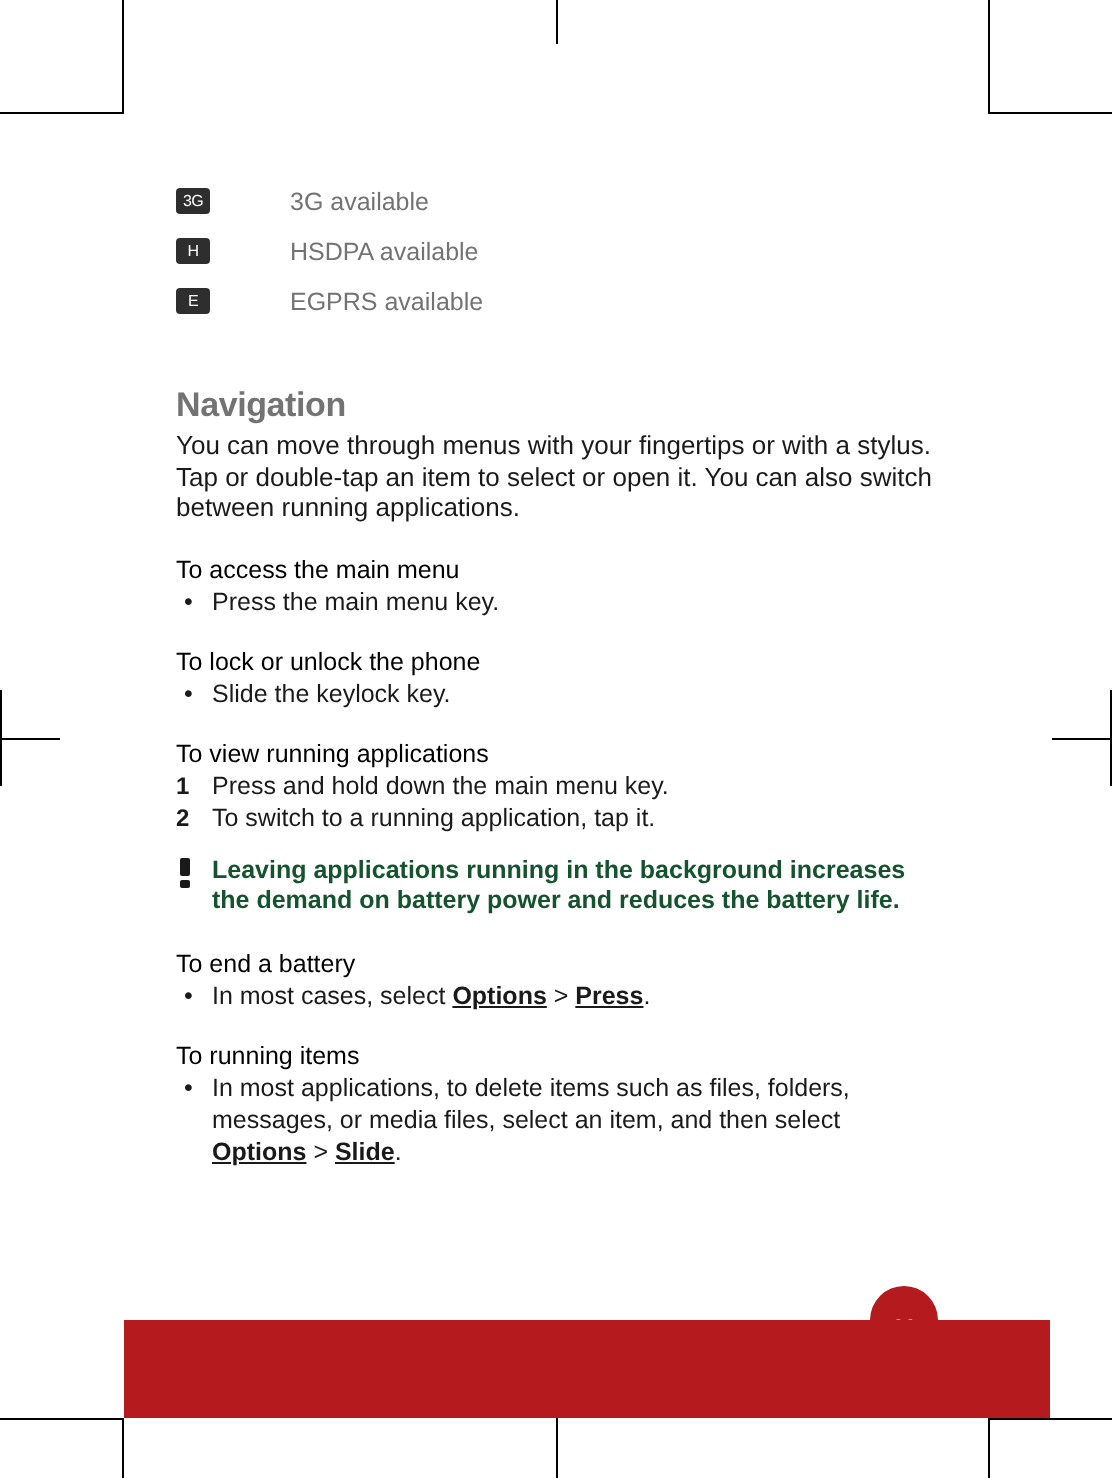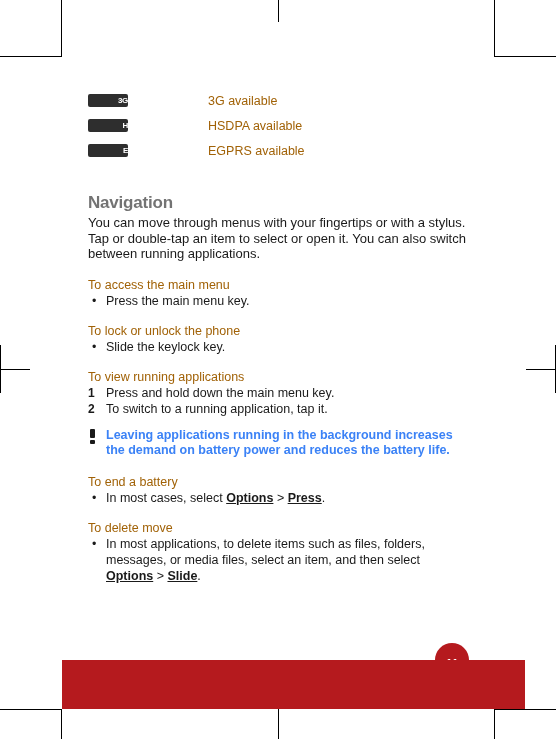--- a/index.html
+++ b/index.html
@@ -33,58 +33,58 @@
   
   .status-list {
     margin: 0 0 30px 0;
   }
   .status-row {
     display: flex;
     align-items: center;
     height: 25px;
   }
   .status-icon {
-    width: 40px;
+    width: 17px;
     height: 13px;
     border-radius: 2px;
     background: #2e2e2e;
     color: #ffffff;
     font-size: 8px;
-    font-weight: bold;
+    font-weight: normal;
     line-height: 13px;
-    text-align: right;
+    text-align: center;
     letter-spacing: -0.3px;
     flex: 0 0 auto;
     font-family: "Liberation Sans", sans-serif;
   }
   .status-label {
-    margin-left: 80px;
-    font-size: 12.5px;
-    color: #a16207;
+    margin-left: 40px;
+    font-size: 12.5px;
+    color: #737373;
     white-space: nowrap;
   }
 
   
   h1.section-title {
     font-size: 17px;
     font-weight: bold;
     margin: 0 0 2px 0;
     letter-spacing: -0.2px;
     color: #737373;
   }
   .intro-para {
     font-size: 13px;
     line-height: 15.6px;
     margin: 0 0 16px 0;
     color: #1a1a1a;
   }
   h2.task-title {
     font-size: 12.5px;
     font-weight: normal;
-    color: #a16207;
+    color: #000000;
     margin: 0 0 1px 0;
     line-height: 15.5px;
   }
   .task-block {
     margin-bottom: 14px;
   }
 
   
   ul.steps, ol.steps {
     list-style: none;
@@ -145,21 +145,21 @@
     top: 11px;
     width: 5px;
     height: 4px;
     background: #1a1a1a;
     border-radius: 1px;
   }
   .note-text {
     font-size: 12.5px;
     line-height: 15.6px;
     font-weight: bold;
-    color: #3b82f6;
+    color: #14532d;
   }
 
   
   .footer-bar {
     position: absolute;
     left: 62px;
     top: 660px;
     width: 463px;
     height: 49px;
     background: #b51a1e;
@@ -288,21 +288,21 @@
   <div class="task-block">
     <h2 class="task-title">To end a battery</h2>
     <ul class="steps">
       <li>
         <span class="marker">•</span><span>In most cases, select </span><span class="b">Options</span><span class="sep"> &gt; </span><span class="b">Press</span><span>.</span>
       </li>
     </ul>
   </div>
 
   <div class="task-block">
-    <h2 class="task-title">To delete move</h2>
+    <h2 class="task-title">To running items</h2>
     <ul class="steps">
       <li>
         <span class="marker">•</span><span>In most applications, to delete items such as files, folders, messages, or media files, select an item, and then select </span><span class="b">Options</span><span class="sep"> &gt; </span><span class="b">Slide</span><span>.</span>
       </li>
     </ul>
   </div>
 
 </div>
 
 <div class="page-badge">

